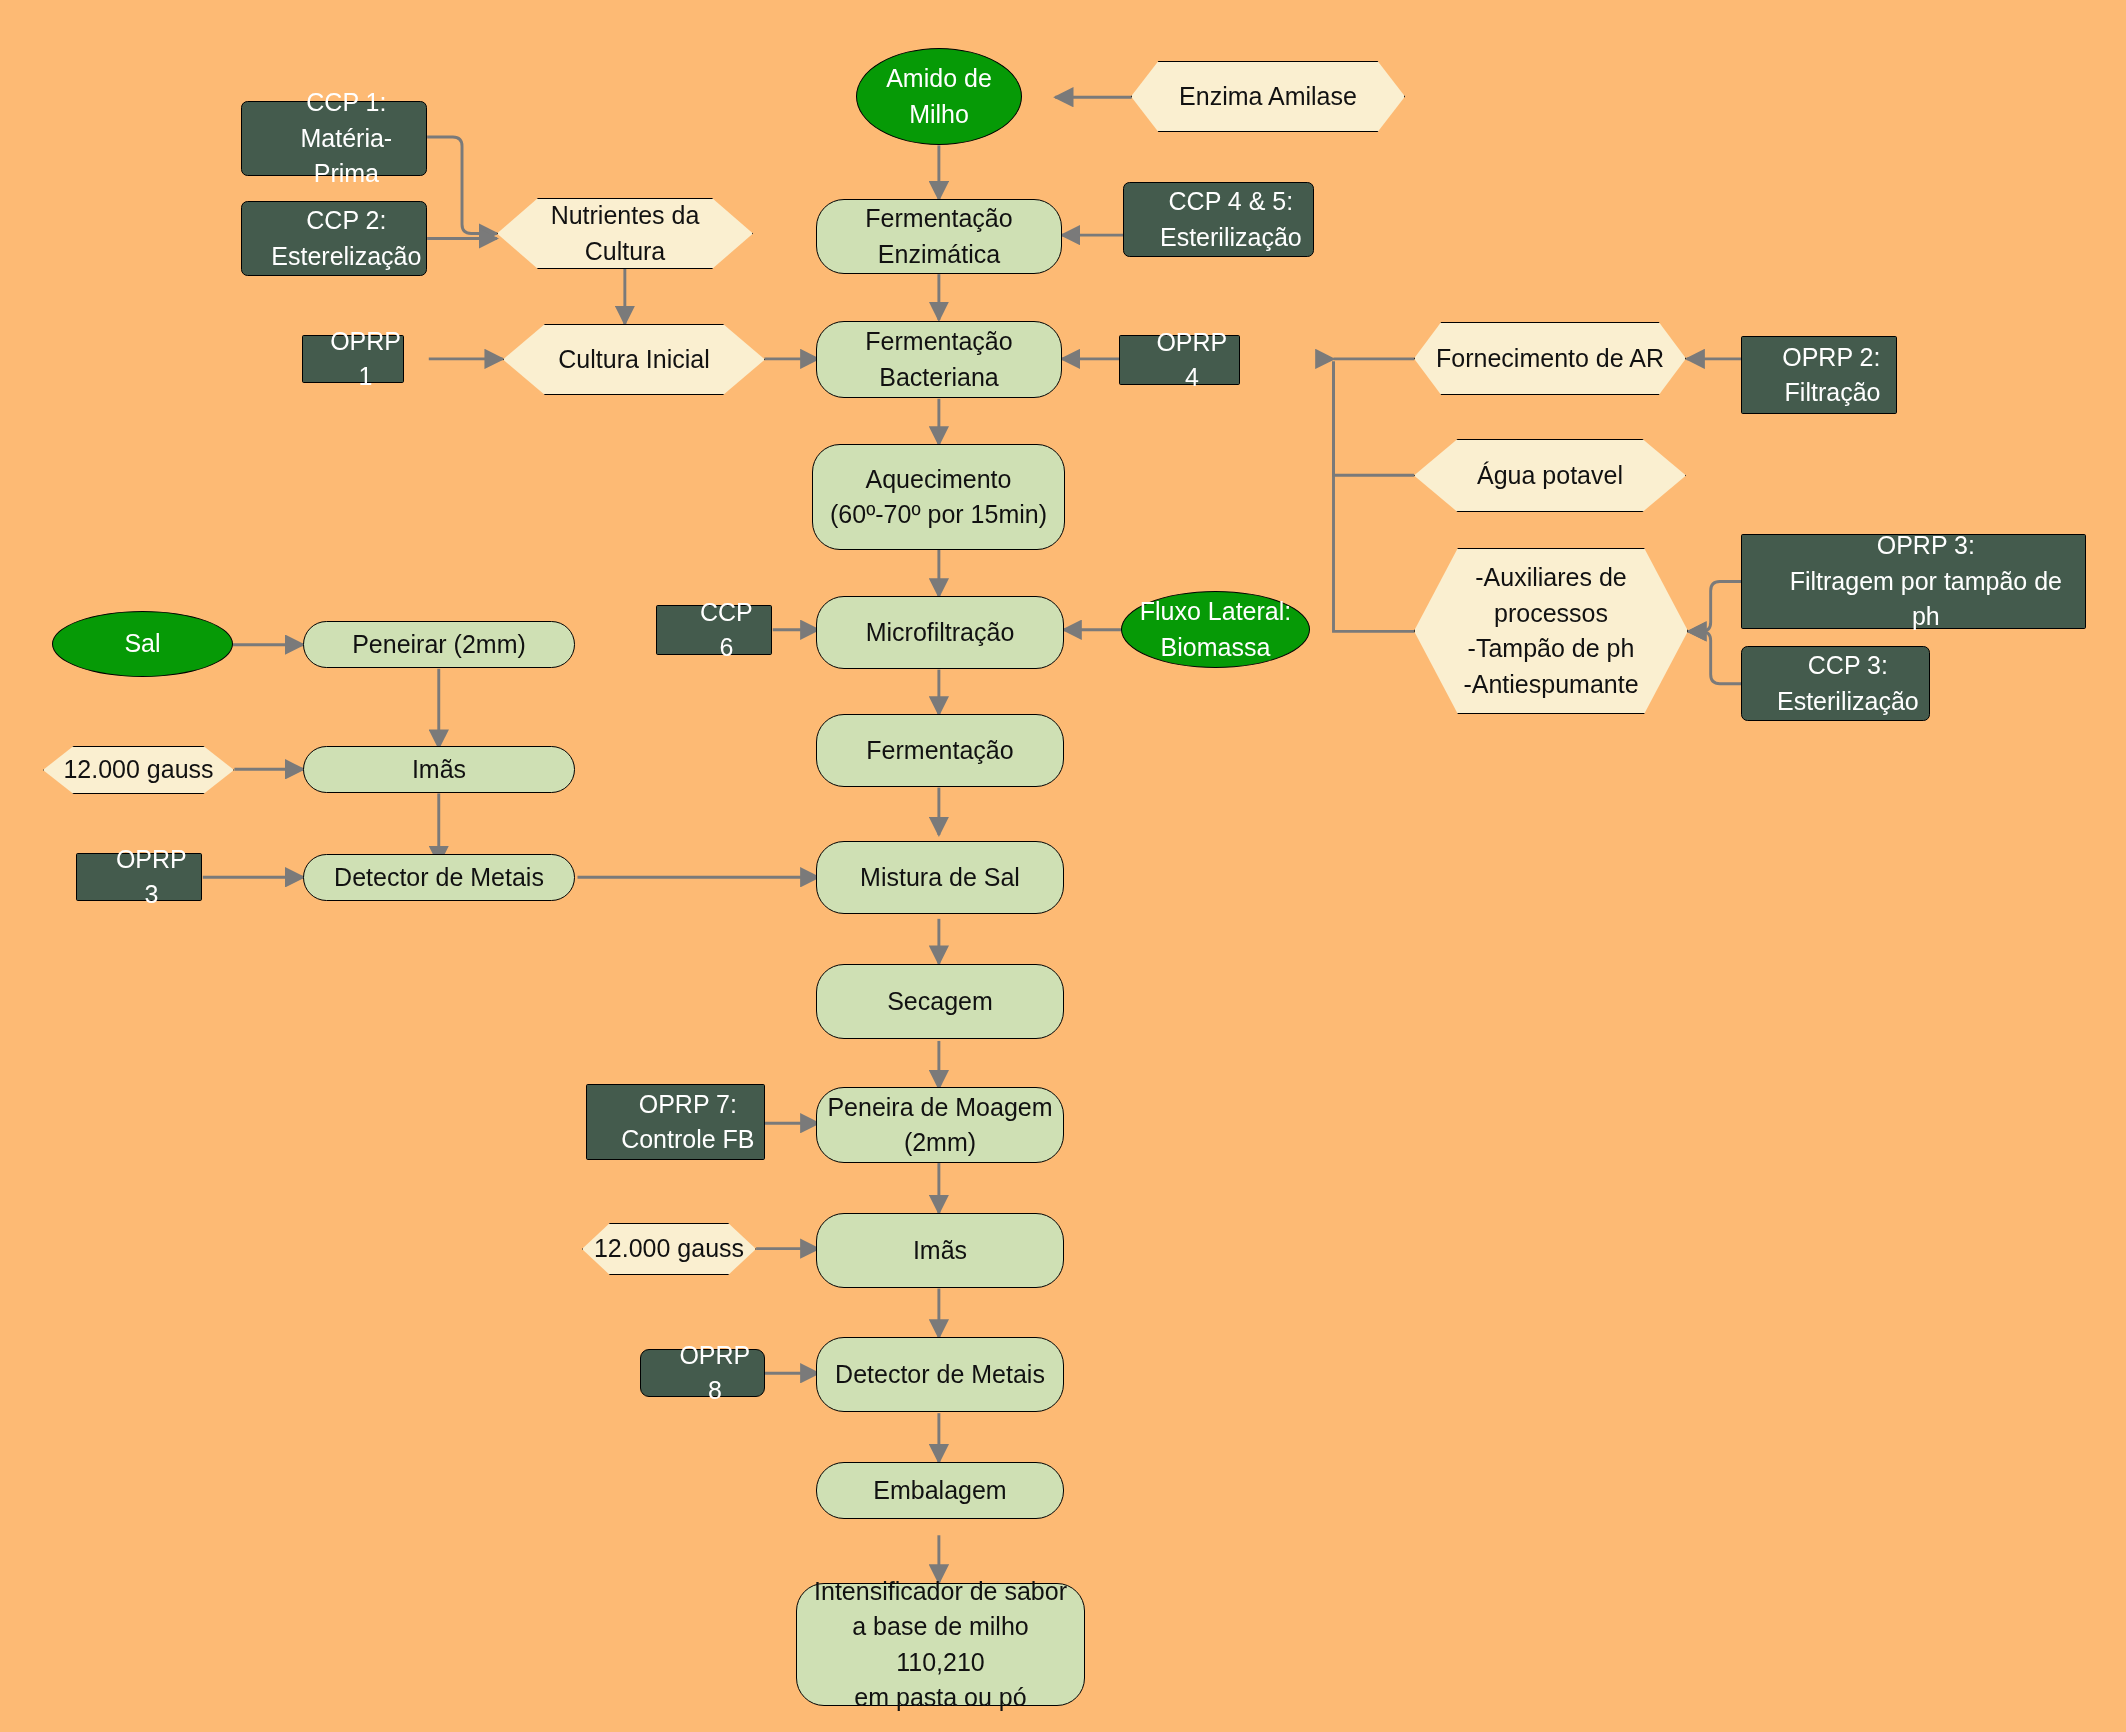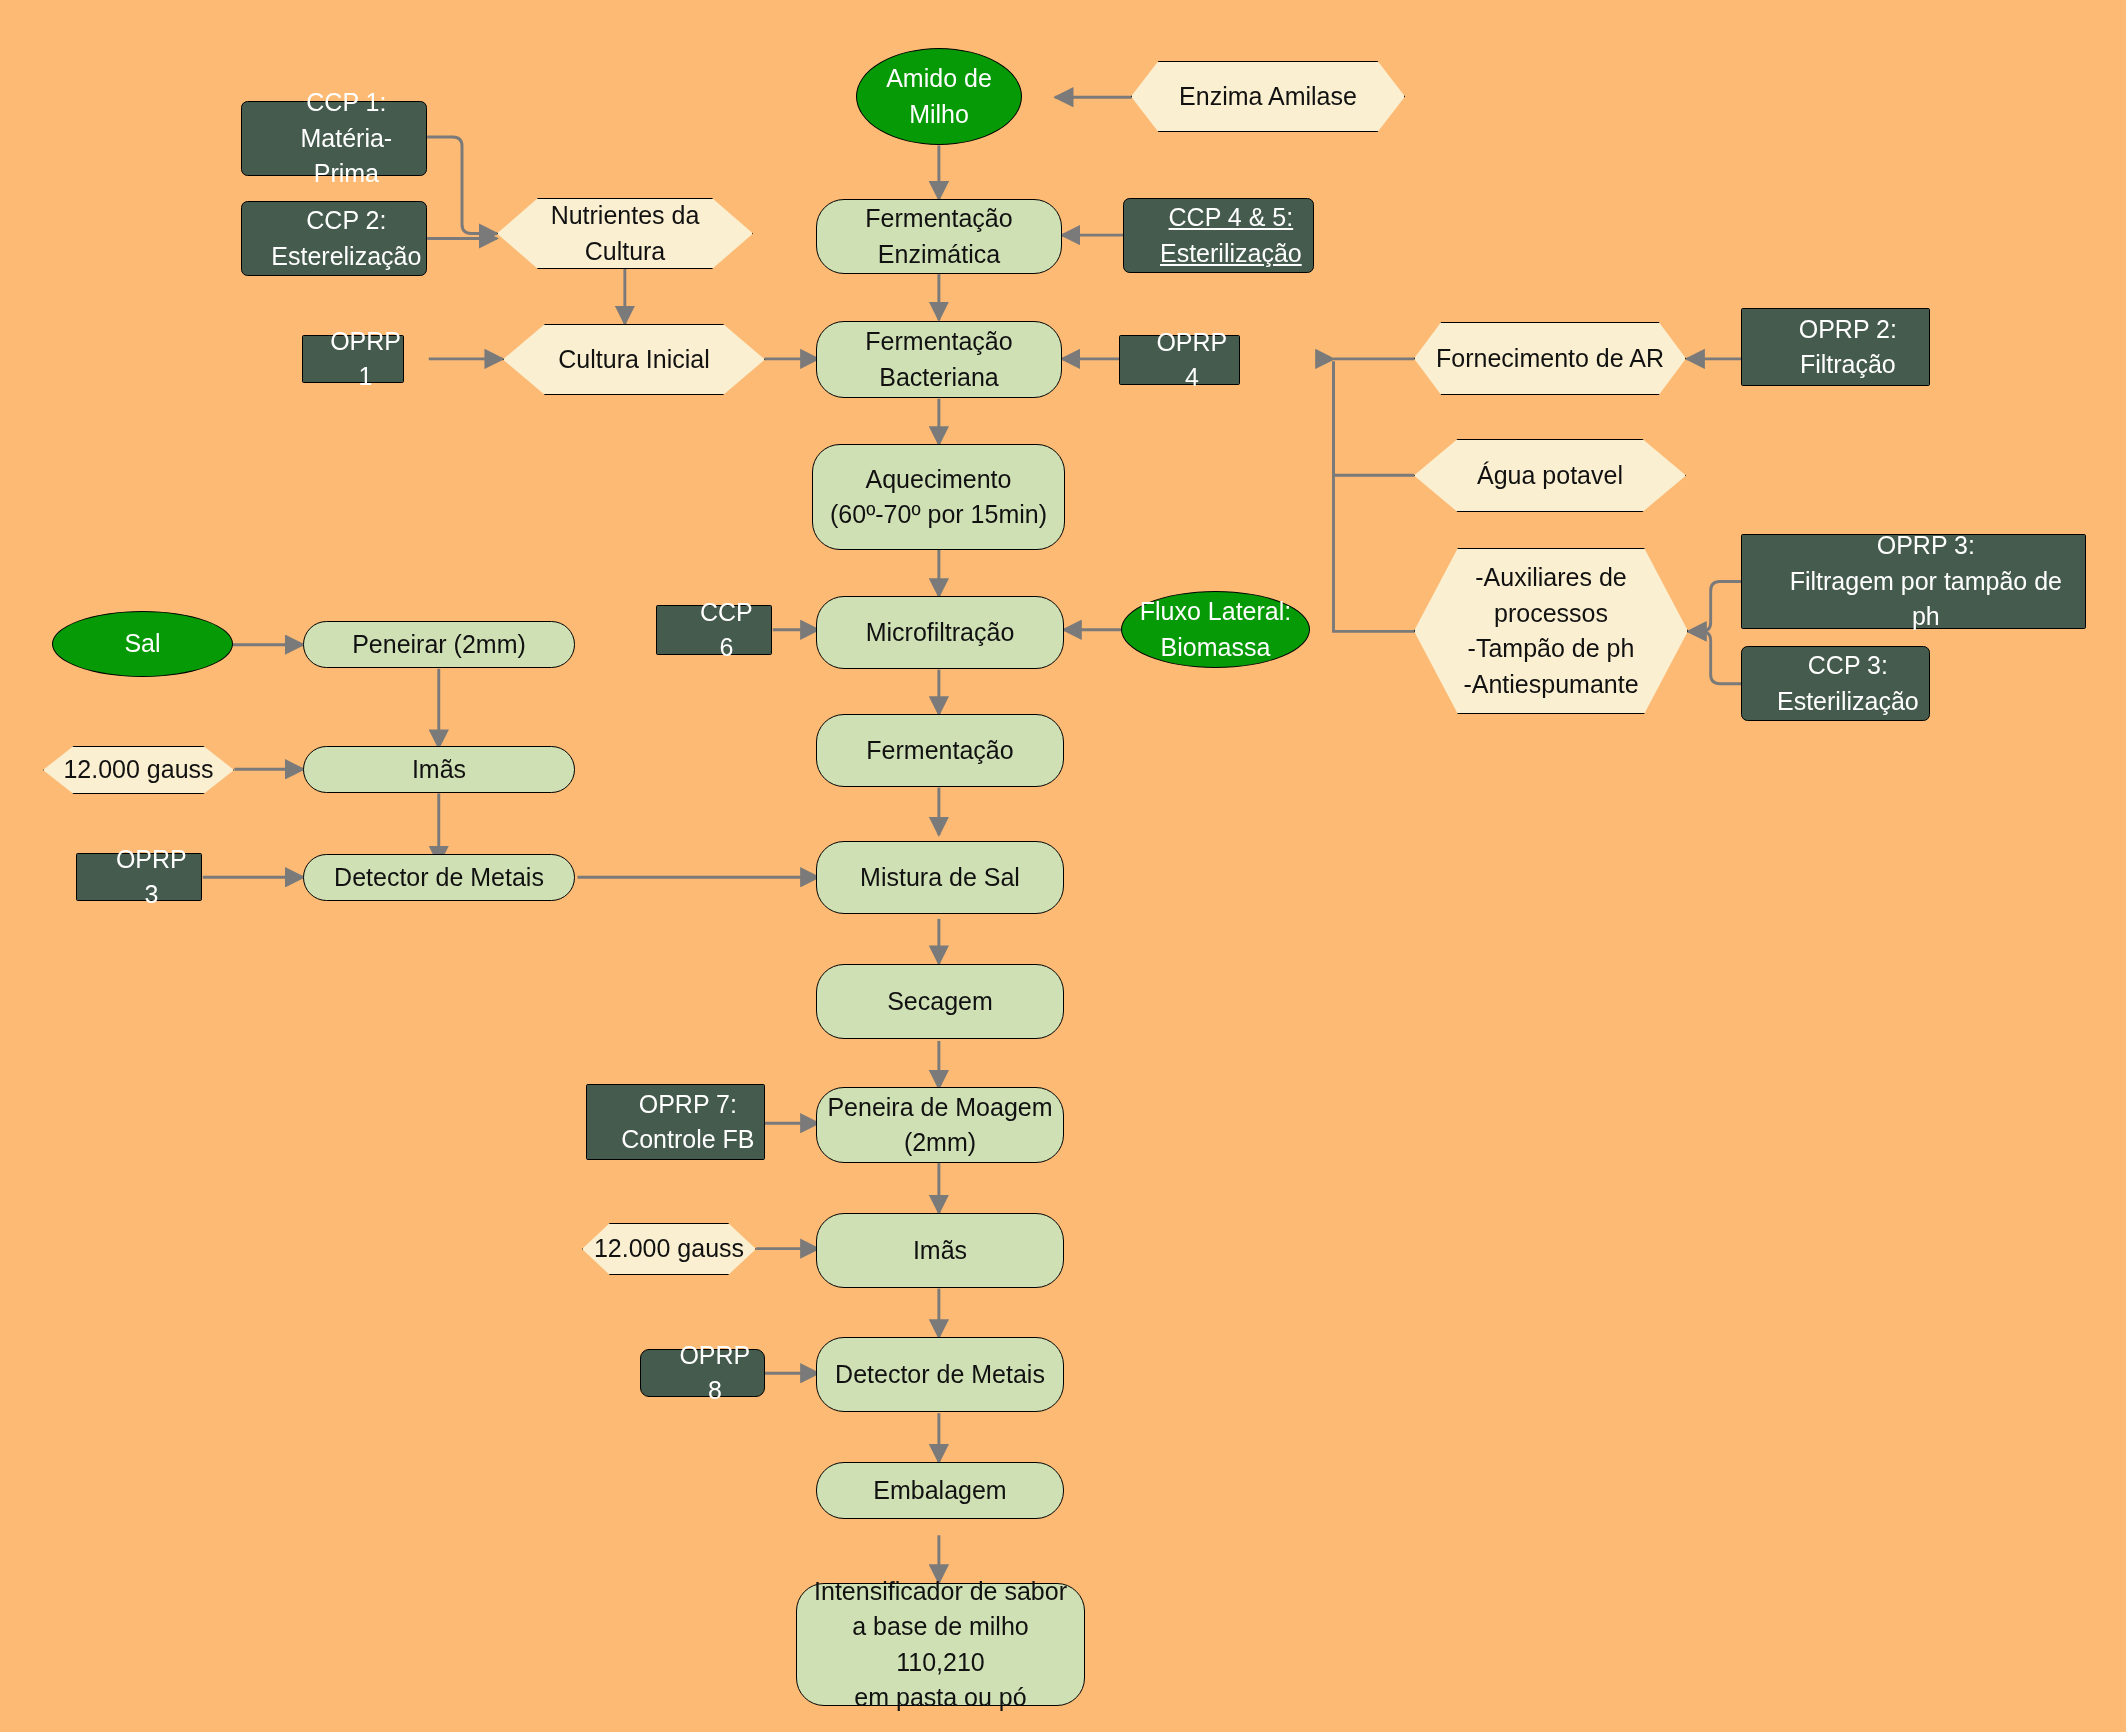--- a/index.html
+++ b/index.html
@@ -170,35 +170,35 @@
 
   <div class="node n-control" style="left:241px; top:201px; width:186px; height:75px;">CCP 2:
 Esterelização</div>
 
   <div class="node n-hex" style="left:497px; top:198px; width:256px; height:71px;">Nutrientes da
 Cultura</div>
 
   <div class="node n-process" style="left:816px; top:199px; width:246px; height:75px;">Fermentação
 Enzimática</div>
 
-  <div class="node n-control" style="left:1123px; top:198px; width:191px; height:75px;text-decoration:underline;">CCP 4 &amp; 5:
+  <div class="node n-control" style="left:1123px; top:182px; width:191px; height:75px;">CCP 4 &amp; 5:
 Esterilização</div>
 
   <div class="node n-control sharp" style="left:302px; top:335px; width:102px; height:48px;">OPRP 1</div>
 
   <div class="node n-hex" style="left:503px; top:324px; width:262px; height:71px;">Cultura Inicial</div>
 
   <div class="node n-process" style="left:816px; top:321px; width:246px; height:77px;">Fermentação
 Bacteriana</div>
 
   <div class="node n-control sharp" style="left:1119px; top:335px; width:121px; height:50px;">OPRP 4</div>
 
   <div class="node n-hex wide" style="left:1414px; top:322px; width:272px; height:73px;">Fornecimento de AR</div>
 
-  <div class="node n-control sharp" style="left:1741px; top:308px; width:189px; height:78px;">OPRP 2:
+  <div class="node n-control sharp" style="left:1741px; top:336px; width:156px; height:78px;text-align:right;">OPRP 2:
 Filtração</div>
 
   <div class="node n-process" style="left:812px; top:444px; width:253px; height:106px;">Aquecimento
 (60º-70º por 15min)</div>
 
   <div class="node n-hex" style="left:1414px; top:439px; width:272px; height:73px;">Água potavel</div>
 
   <div class="node n-hex" style="left:1414px; top:548px; width:274px; height:166px;">-Auxiliares de
 processos
 -Tampão de ph

